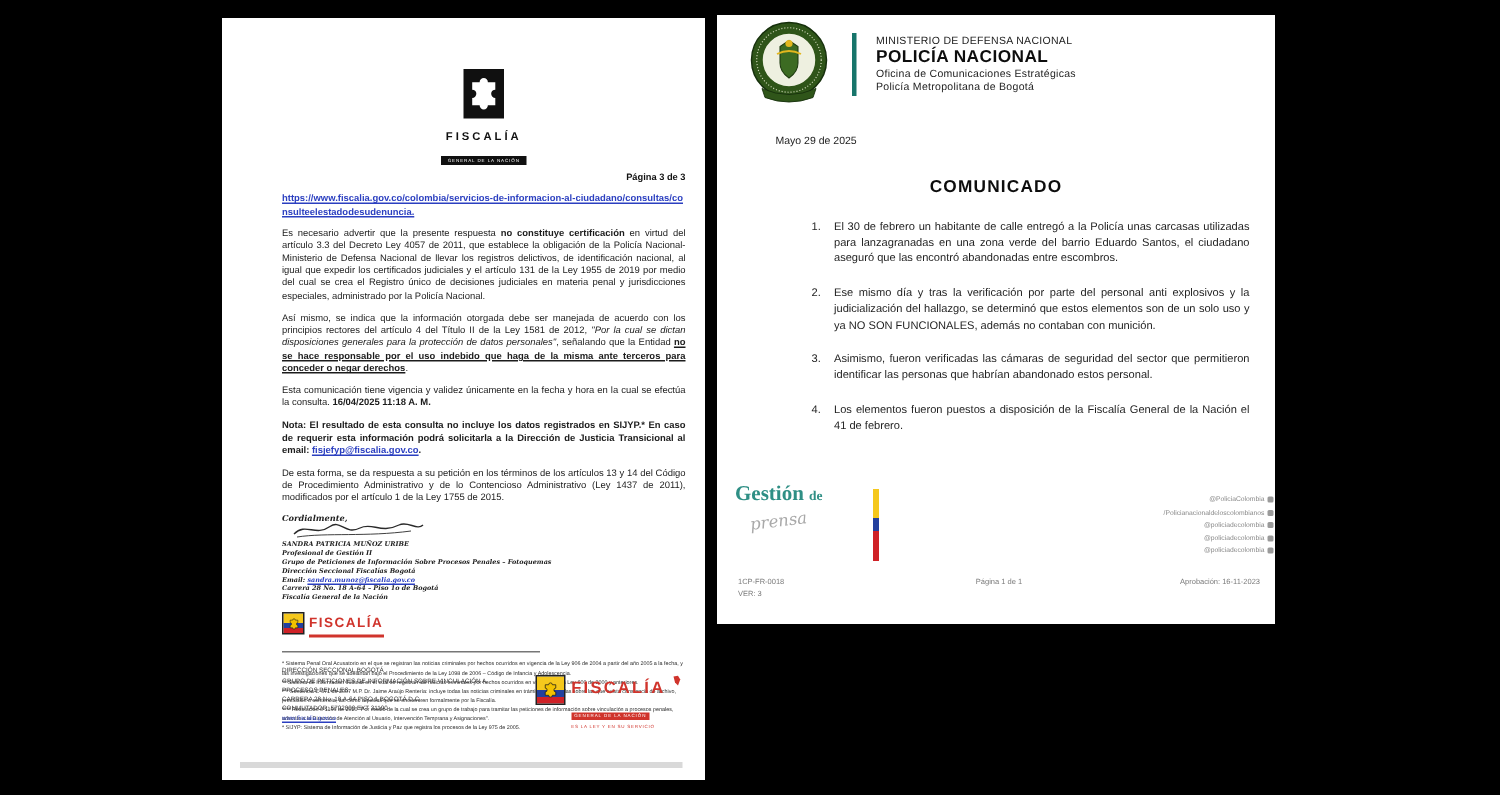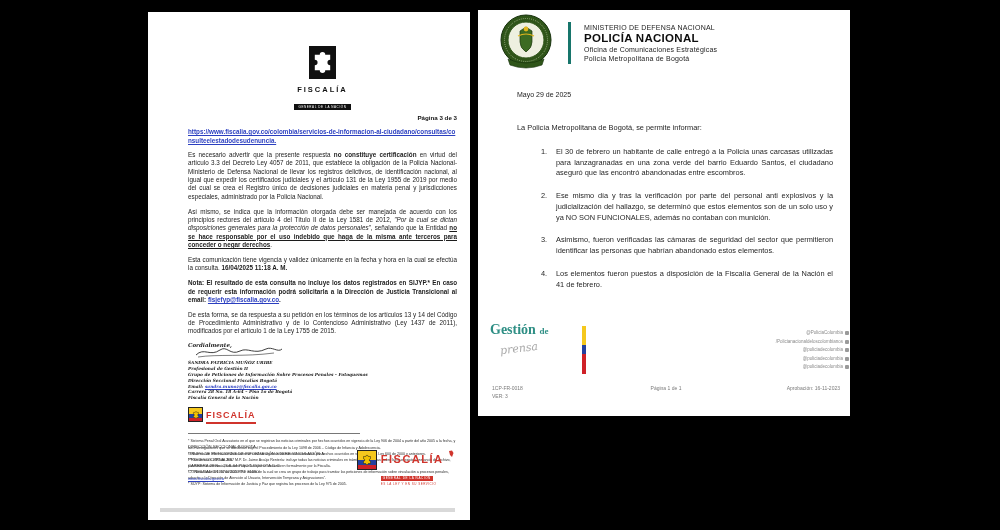--- a/index.html
+++ b/index.html
@@ -192,35 +192,35 @@
       <div class="rd-htext">
         <div>MINISTERIO DE DEFENSA NACIONAL</div>
         <div class="rd-h-bold">POLICÍA NACIONAL</div>
         <div>Oficina de Comunicaciones Estratégicas</div>
         <div>Policía Metropolitana de Bogotá</div>
       </div>
     </div>
 
     <div class="rd-date">Mayo 29 de 2025</div>
 
-
-    <div class="rd-intro">La Policía Metropolitana de Bogotá, se permite informar:</div>
+    <div class="rd-title">COMUNICADO</div>
+
 
     <div class="rd-list">
         <div class="rd-item">
           <span class="rd-num">1.</span>
           <span class="rd-itext">El 30 de febrero un habitante de calle entregó a la Policía unas carcasas utilizadas para lanzagranadas en una zona verde del barrio Eduardo Santos, el ciudadano aseguró que las encontró abandonadas entre escombros.</span>
         </div>
         <div class="rd-item">
           <span class="rd-num">2.</span>
           <span class="rd-itext">Ese mismo día y tras la verificación por parte del personal anti explosivos y la judicialización del hallazgo, se determinó que estos elementos son de un solo uso y ya NO SON FUNCIONALES, además no contaban con munición.</span>
         </div>
         <div class="rd-item">
           <span class="rd-num">3.</span>
-          <span class="rd-itext">Asimismo, fueron verificadas las cámaras de seguridad del sector que permitieron identificar las personas que habrían abandonado estos elementos.</span>
+          <span class="rd-itext">Asimismo, fueron verificadas las cámaras de seguridad del sector que permitieron identificar las personas que habrían abandonado estos personal.</span>
         </div>
         <div class="rd-item">
           <span class="rd-num">4.</span>
           <span class="rd-itext">Los elementos fueron puestos a disposición de la Fiscalía General de la Nación el 41 de febrero.</span>
         </div>
       </div>
 
     <div class="rd-press">
       <div class="rd-press-l1"><span>Gestión</span> <span class="de">de</span></div>
       <span class="rd-press-l2">prensa</span>

